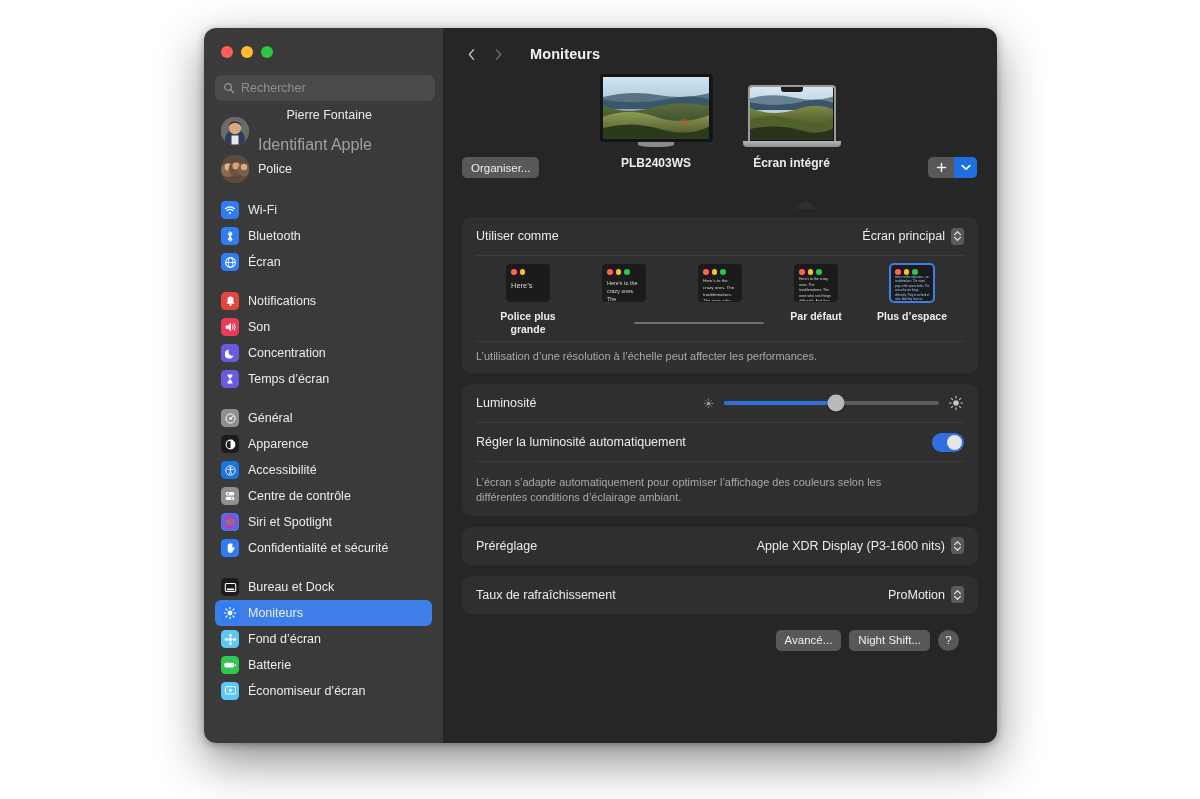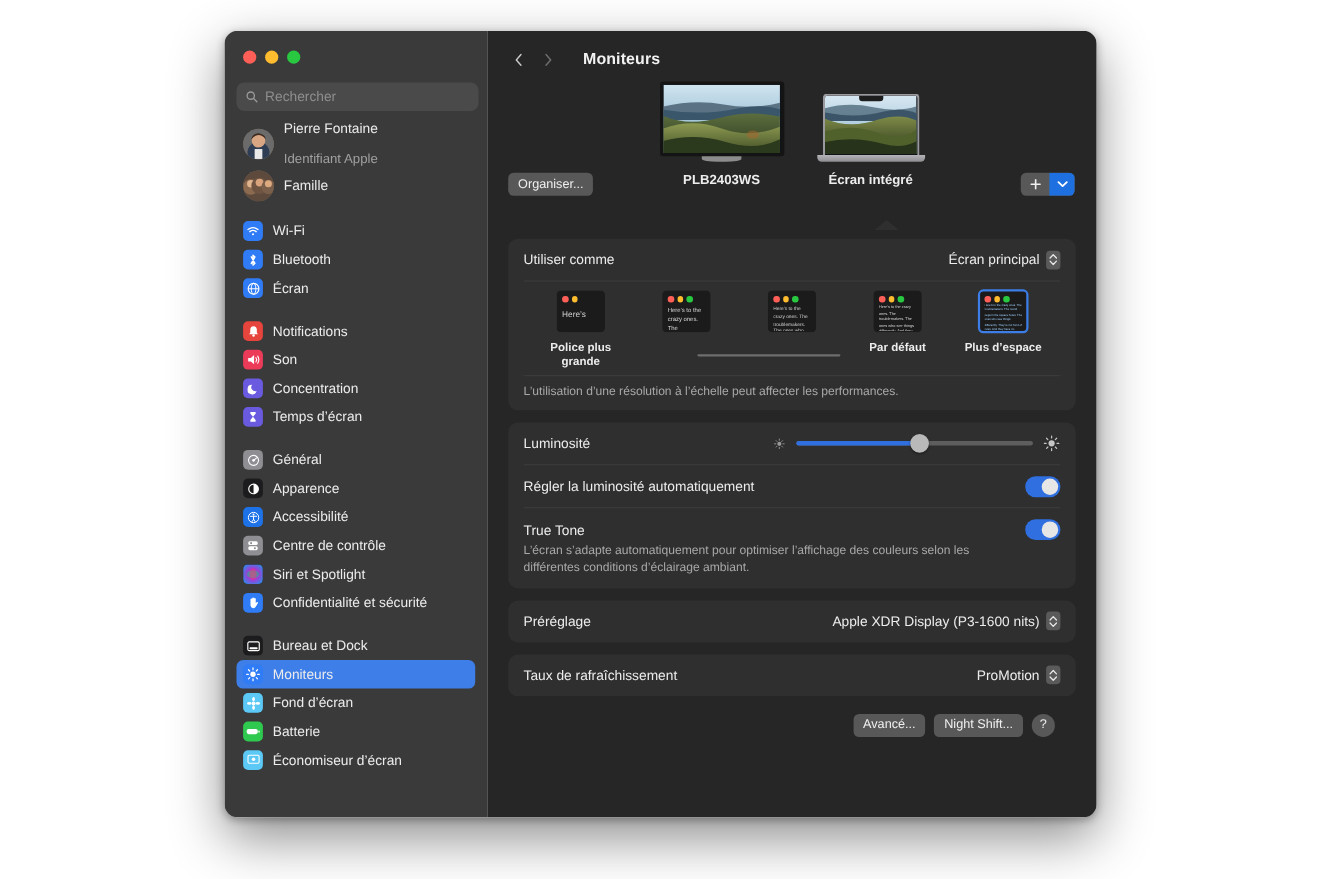--- a/index.html
+++ b/index.html
@@ -84,21 +84,21 @@
     width: 28px; height: 28px;
     border-radius: 50%;
     flex-shrink: 0;
     overflow: hidden;
     position: relative;
     background: #7a6a5c;
   }
   .avatar svg { display: block; }
   .acct-text { line-height: 1.15; }
   .acct-name { font-size: 12.5px; color: #ebebeb; text-align: right; }
-  .acct-sub  { font-size: 12px; color: #a0a0a0; margin-top: 14px; }
+  .acct-sub  { font-size: 16px; color: #a0a0a0; margin-top: 14px; }
   .fam-name  { font-size: 12.5px; color: #ebebeb; }
 
   #nav { padding: 9px 11px 0 11px; }
   .nav-group { margin-bottom: 13px; }
   .nav-item {
     display: flex;
     align-items: center;
     gap: 9px;
     height: 26px;
     padding: 0 6px;
@@ -509,21 +509,21 @@
           <svg width="28" height="28" viewBox="0 0 28 28">
             <rect width="28" height="28" fill="#5d4a3c"></rect>
             <circle cx="7" cy="15" r="7" fill="#8c6a50"></circle>
             <circle cx="7" cy="12" r="3.4" fill="#e0b48f"></circle>
             <circle cx="15" cy="14" r="7.5" fill="#6d5340"></circle>
             <circle cx="15" cy="11" r="3.6" fill="#d8a37c"></circle>
             <circle cx="23" cy="15" r="6.5" fill="#7a5f4a"></circle>
             <circle cx="23" cy="12" r="3.2" fill="#dda97f"></circle>
           </svg>
         </div>
-        <div class="fam-name">Famille</div>
+        <div class="fam-name">Police</div>
       </div>
     </div>
 
     <div id="nav">
 
       <div class="nav-group">
         <div class="nav-item">
           <span class="nav-icon" style="background:#2f7cf6;">
             <svg width="12" height="12" viewBox="0 0 16 16">
               <path d="M2 6.2 Q8 1.6 14 6.2" fill="none" stroke="#fff" stroke-width="1.7" stroke-linecap="round"></path>
@@ -949,26 +949,20 @@
         <div class="row">
           <span class="row-label">Régler la luminosité automatiquement</span>
           <div class="toggle">
               <div class="knob"></div>
             </div>
         </div>
 
         <div class="divider"></div>
 
         <div class="row-stack">
-          <div class="top">
-            <span class="row-label">True Tone</span>
-            <div class="toggle">
-                <div class="knob"></div>
-              </div>
-          </div>
           <div class="sub-desc">L’écran s’adapte automatiquement pour optimiser l’affichage des couleurs selon les différentes conditions d’éclairage ambiant.</div>
         </div>
       </div>
 
       <div class="card">
         <div class="row">
           <span class="row-label">Préréglage</span>
           <span class="popup">
             <span>Apple XDR Display (P3-1600 nits)</span>
             <span class="stepper-glyph">

